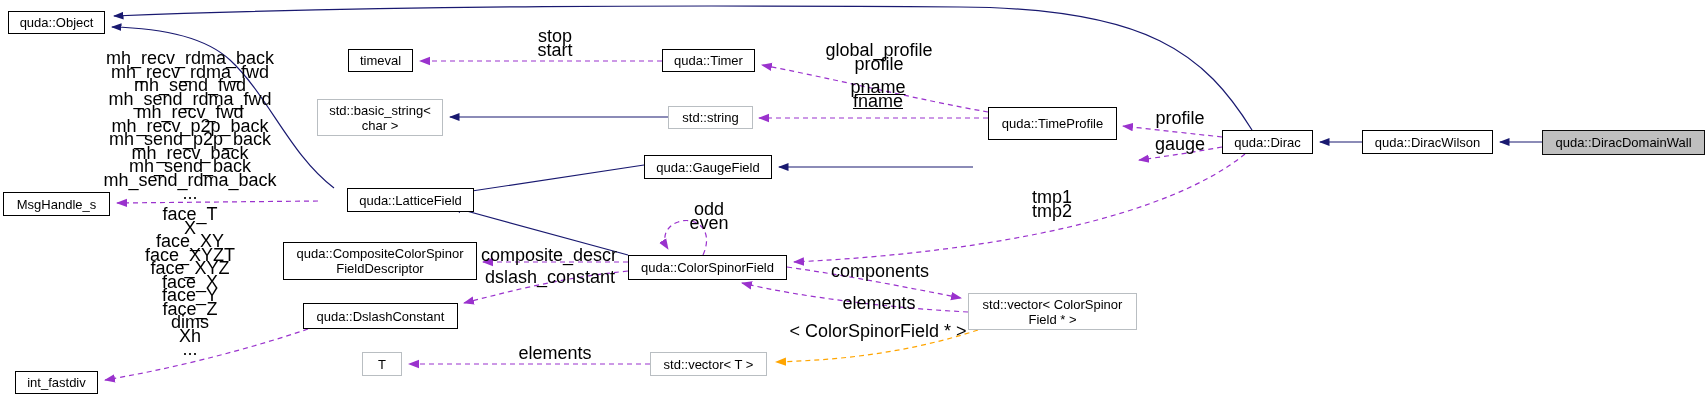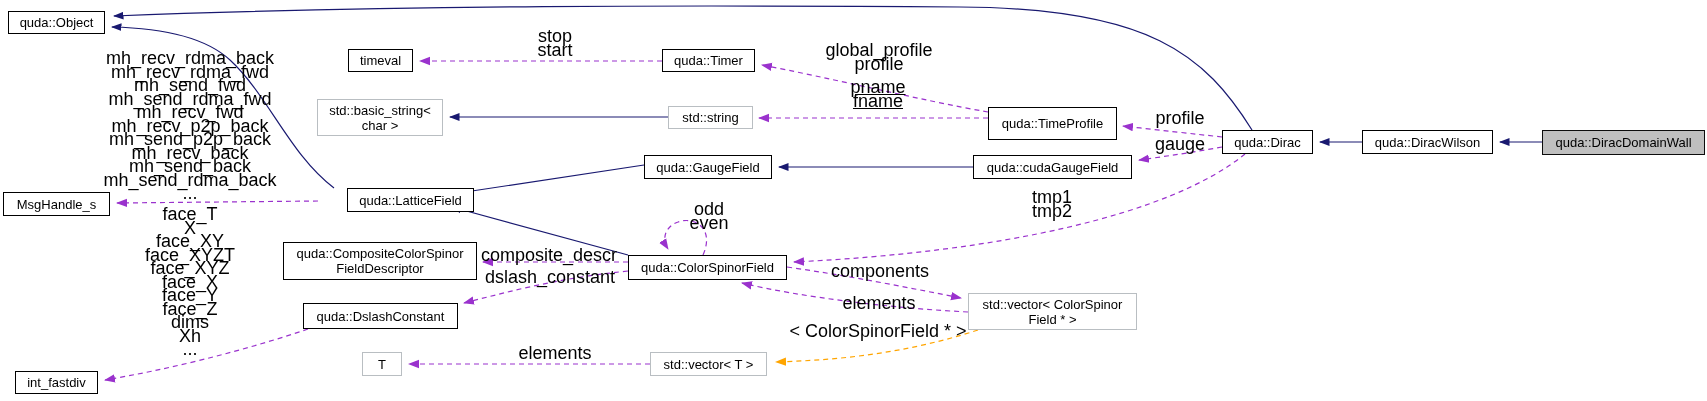--- a/index.html
+++ b/index.html
@@ -95,21 +95,20 @@
   <div class="node" style="left:348px;top:49px;width:65px;height:23px;">timeval</div>
   <div class="node" style="left:662px;top:49px;width:93px;height:23px;">quda::Timer</div>
   <div class="node ext" style="left:317px;top:99px;width:126px;height:37px;">std::basic_string&lt;
 char &gt;</div>
   <div class="node ext" style="left:668px;top:106px;width:85px;height:23px;">std::string</div>
   <div class="node" style="left:988px;top:107px;width:129px;height:33px;">quda::TimeProfile</div>
   <div class="node" style="left:1222px;top:130px;width:91px;height:24px;">quda::Dirac</div>
   <div class="node" style="left:1362px;top:130px;width:131px;height:24px;">quda::DiracWilson</div>
   <div class="node current" style="left:1542px;top:130px;width:163px;height:25px;">quda::DiracDomainWall</div>
   <div class="node" style="left:644px;top:155px;width:128px;height:24px;">quda::GaugeField</div>
-  <div class="node" style="left:973px;top:155px;width:159px;height:24px;">quda::cudaGaugeField</div>
   <div class="node" style="left:318px;top:188px;width:127px;height:24px;margin-left:29px;">quda::LatticeField</div>
   <div class="node" style="left:3px;top:192px;width:107px;height:24px;">MsgHandle_s</div>
   <div class="node" style="left:283px;top:242px;width:194px;height:38px;">quda::CompositeColorSpinor
 FieldDescriptor</div>
   <div class="node" style="left:628px;top:255px;width:159px;height:25px;">quda::ColorSpinorField</div>
   <div class="node ext" style="left:968px;top:293px;width:169px;height:37px;">std::vector&lt; ColorSpinor
 Field * &gt;</div>
   <div class="node" style="left:303px;top:303px;width:155px;height:26px;">quda::DslashConstant</div>
   <div class="node ext" style="left:362px;top:352px;width:40px;height:24px;">T</div>
   <div class="node ext" style="left:650px;top:352px;width:117px;height:24px;">std::vector&lt; T &gt;</div>

